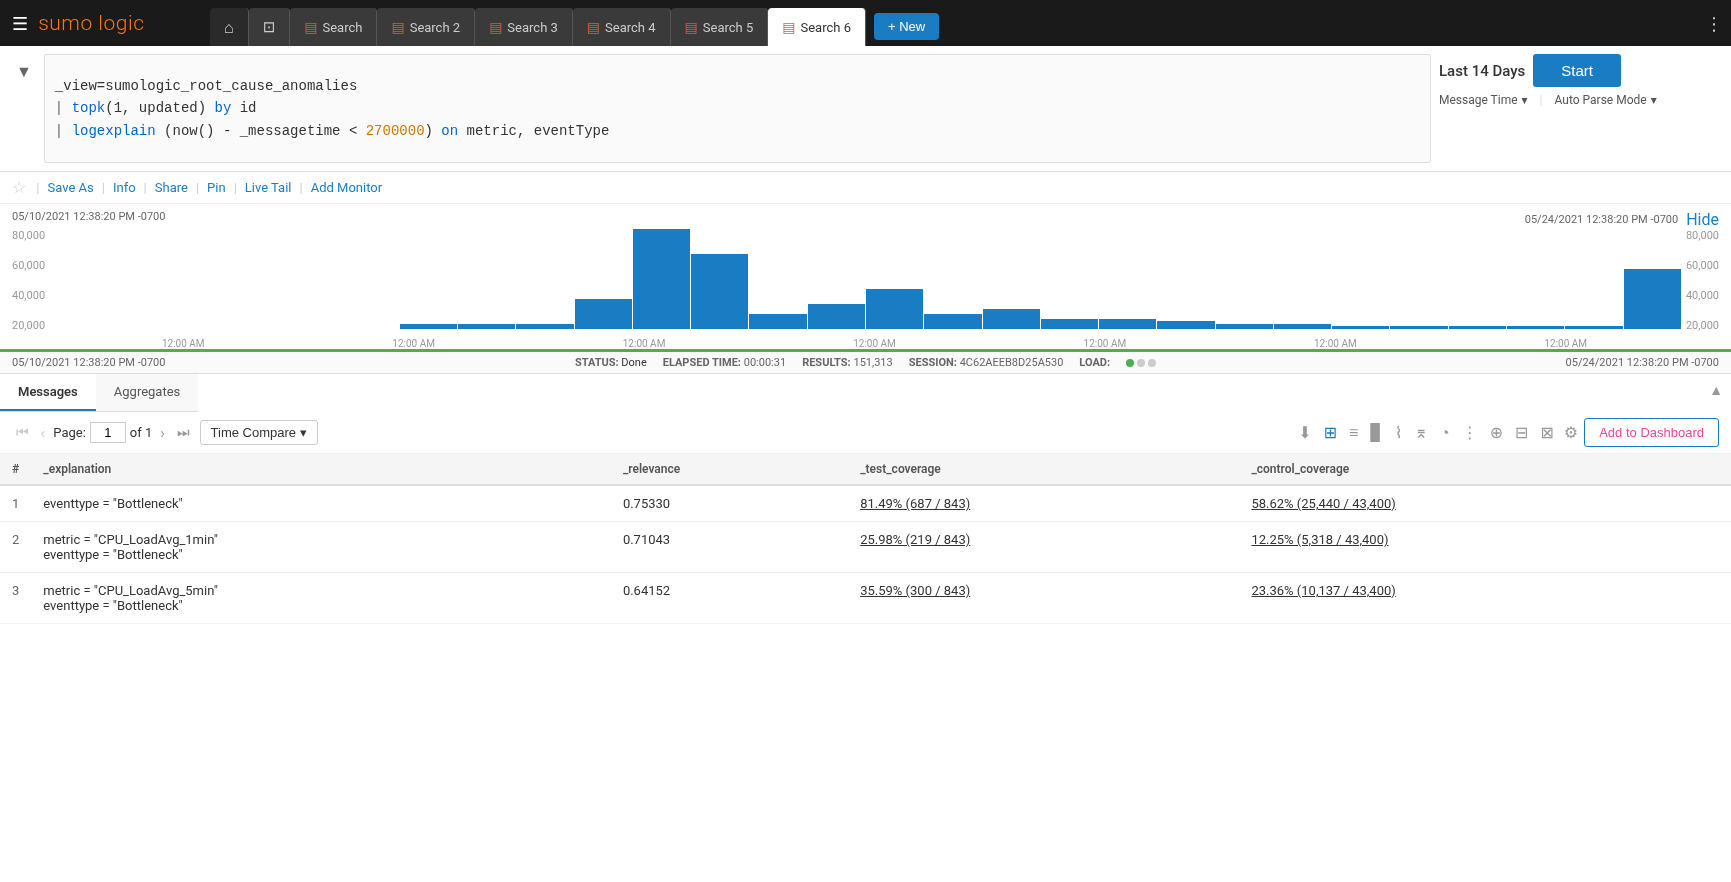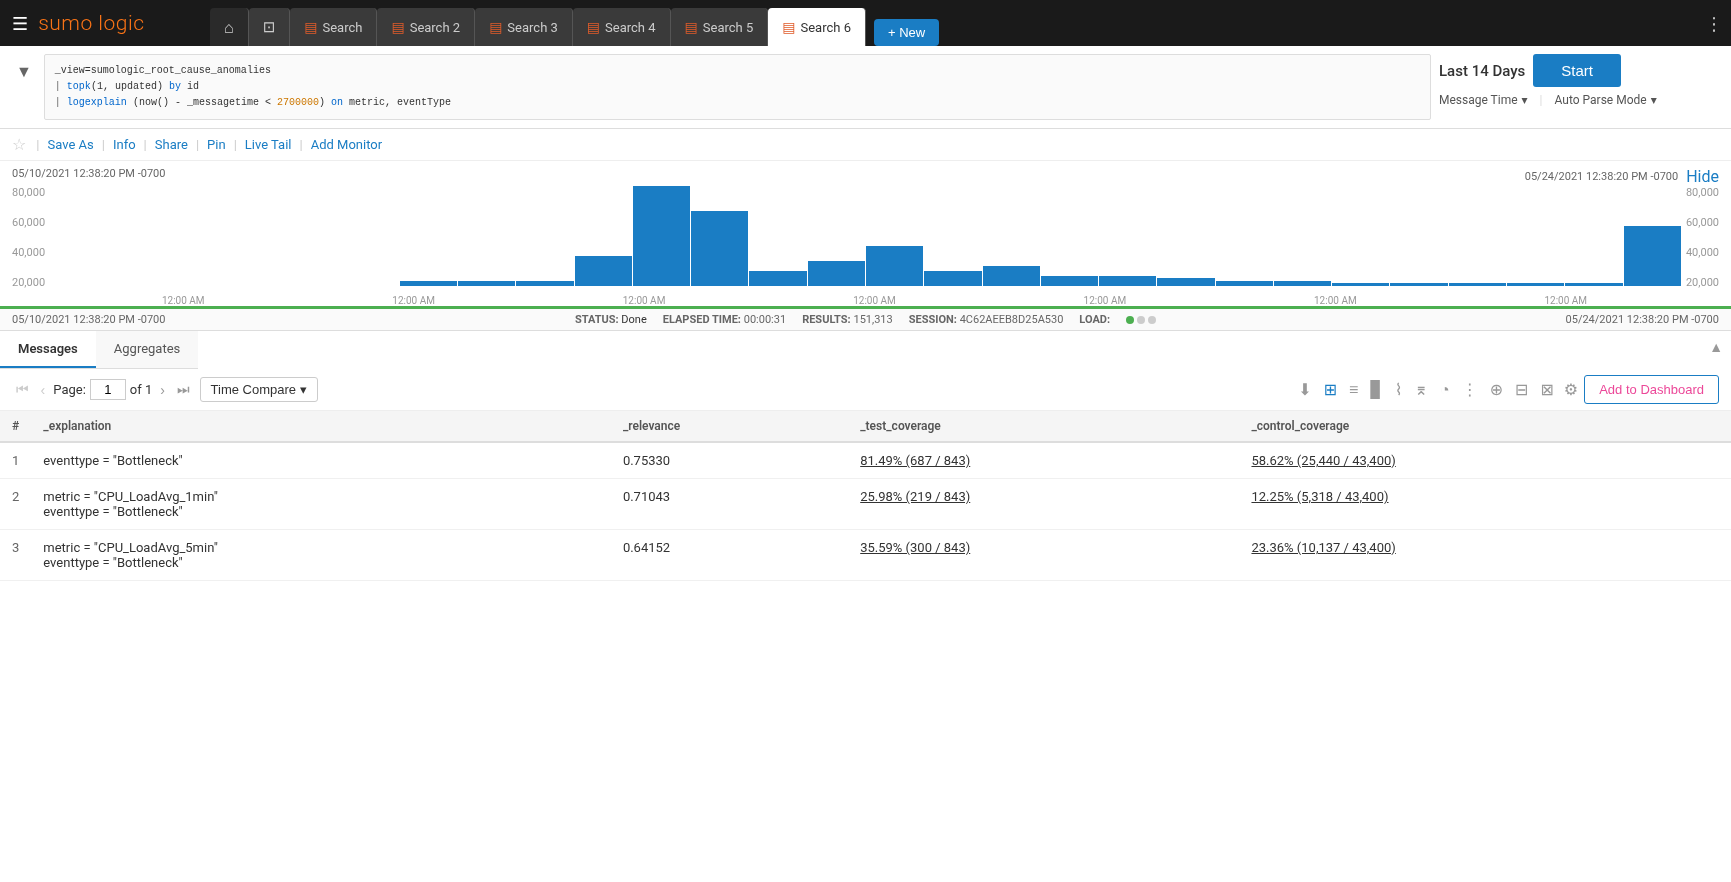--- a/index.html
+++ b/index.html
@@ -19,35 +19,35 @@
       display: flex; align-items: center; gap: 5px; padding: 0 14px; height: 38px; background: #3a3a3a; color: #ccc;
       border-right: 1px solid #555; cursor: pointer; font-size: 13px; white-space: nowrap; margin-top: 8px;
       border-radius: 4px 4px 0 0;
     }
     .nav-tab.home { background: #2a2a2a; }
     .nav-tab.active { background: #fff; color: #333; border-bottom: none; }
     .nav-tab .tab-icon { color: #e05c2a; font-size: 14px; }
     .nav-tab.active .tab-icon { color: #e05c2a; }
     .nav-new-btn {
       display: flex; align-items: center; gap: 5px; background: #1a7dc4; color: white; border: none;
-      padding: 6px 14px; margin: 0 8px; border-radius: 4px; cursor: pointer; font-size: 13px; white-space: nowrap;
+      padding: 6px 14px; margin: 6px 8px; border-radius: 4px; cursor: pointer; font-size: 13px; white-space: nowrap;
     }
     .nav-more { color: #ccc; font-size: 18px; cursor: pointer; padding: 0 8px; }
 
     
     .content { background: white; height: calc(100vh - 46px); overflow: hidden; display: flex; flex-direction: column; }
 
     
     .query-bar {
       display: flex; align-items: stretch; border-bottom: 1px solid #ddd; padding: 8px 12px; gap: 8px; min-height: 80px;
     }
     .query-collapse { color: #666; cursor: pointer; font-size: 16px; padding: 4px; align-self: flex-start; margin-top: 4px; }
     .query-editor {
-      flex: 1; font-family: 'Courier New', monospace; font-size: 10px; line-height: 1.6;
-      border: 1px solid #ddd; padding: 8px 10px; background: #fafafa; border-radius: 2px; min-height: 60px;
+      flex: 1; font-family: 'Courier New', monospace; font-size: 14px; line-height: 1.6;
+      border: 1px solid #ddd; padding: 20px 10px; background: #fafafa; border-radius: 2px; min-height: 60px;
     }
     .query-line { display: block; }
     .query-keyword { color: #0066cc; }
     .query-number { color: #cc7700; }
     .query-right { display: flex; flex-direction: column; gap: 6px; min-width: 280px; }
     .time-range-row { display: flex; align-items: center; gap: 8px; }
     .time-range-label { font-size: 15px; font-weight: 500; color: #333; }
     .start-btn {
       background: #1a7dc4; color: white; border: none; padding: 8px 28px; border-radius: 3px;
       font-size: 15px; cursor: pointer; white-space: nowrap; align-self: flex-start;

